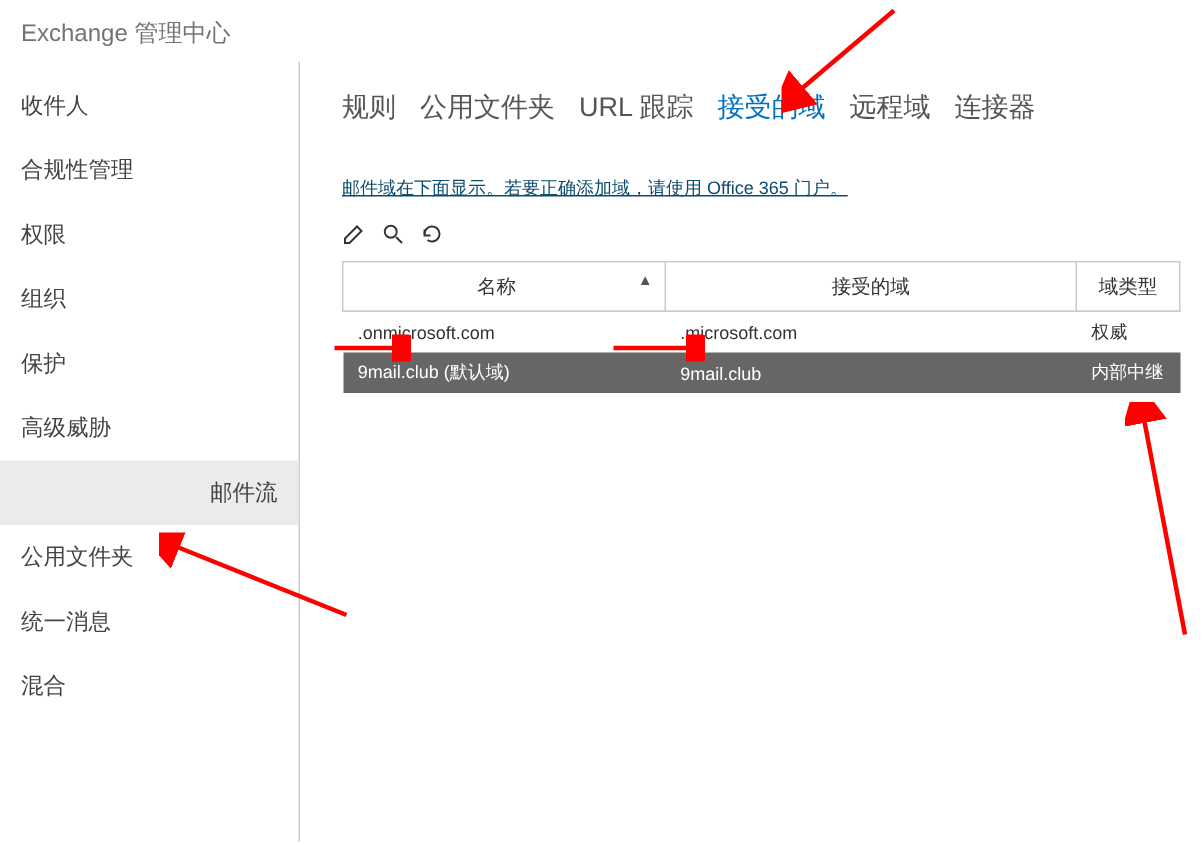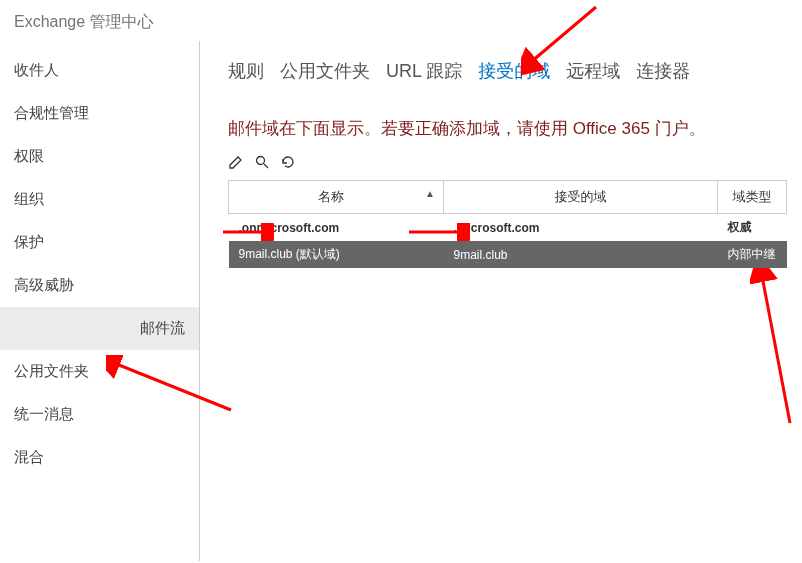--- a/index.html
+++ b/index.html
@@ -7,28 +7,28 @@
     .header { padding: 12px 14px 8px; }
     .header-title { font-size: 16px; color: #737373; font-weight: 400; }
     .container { display: flex; }
     .sidebar { width: 200px; border-right: 1px solid #ccc; padding-top: 8px; min-height: 520px; }
     .sidebar-item { padding: 12px 14px; font-size: 15px; color: #444; cursor: pointer; }
     .sidebar-item.active { background: #ebebeb; text-align: right; }
     .main { flex: 1; padding: 0 0 0 28px; }
     .tabs { display: flex; gap: 16px; padding: 18px 0 14px; font-size: 18px; }
     .tab { color: #555; cursor: pointer; }
     .tab.active { color: #0072c6; }
-    .help-text { font-size: 17px; color: #7f1d1d; padding: 20px 0 8px; }
+    .help-text { font-size: 12px; color: #0c4a6e; padding: 20px 0 8px; text-decoration: underline; }
     .toolbar { display: flex; gap: 10px; padding: 6px 0 10px; }
     .toolbar-icon { cursor: pointer; display: inline-flex; align-items: center; justify-content: center; width: 16px; height: 16px; }
     .table { width: 559px; border-collapse: collapse; }
     .table th { border: 1px solid #ccc; padding: 7px 8px; text-align: center; font-weight: 400; font-size: 13px; color: #333; background: #fff; }
     .sort-icon { float: right; font-size: 10px; color: #555; }
     .table td { padding: 5px 10px; font-size: 12px; }
-    .row-normal td { color: #333; font-weight: bold; }
+    .row-normal td { color: #333; }
     .row-selected td { background: #666; color: #fff; margin-top: 24px; }
     .arrow { position: absolute; pointer-events: none; }
     .arrow svg { display: block; }
     .wrapper { position: relative; }
   </style>
 </head>
 <body>
 <div class="wrapper">
 
 <div class="header">

